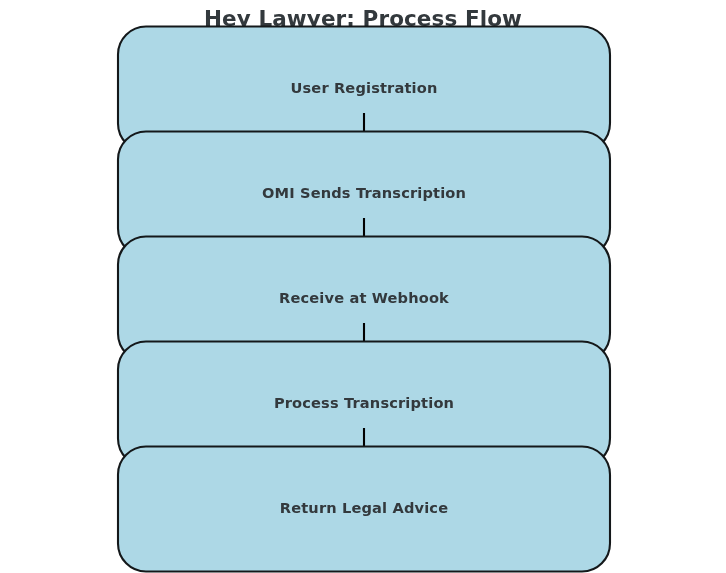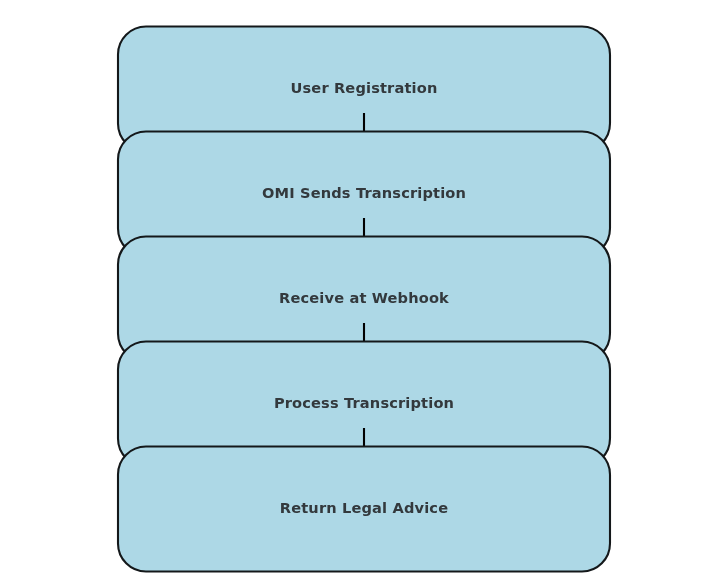--- a/index.html
+++ b/index.html
@@ -67,20 +67,21 @@
   .flow-arrow-head {
     fill: #000000;
     stroke: none;
   }
 </style>
 </head>
 <body>
 
 <div id="figure">
 
+  <div id="chart-title">Hey Lawyer: Process Flow</div>
 
   <svg id="flow-svg" width="726" height="573" viewBox="0 0 726 573">
 
     <g>
       <rect class="node-box" x="118" y="26.5" width="492" height="125" rx="28" ry="28"></rect>
       <text class="node-label" x="364" y="89">User Registration</text>
     </g>
 
     <g>
       <line class="flow-arrow-line" x1="364" y1="113" x2="364" y2="155"></line>

